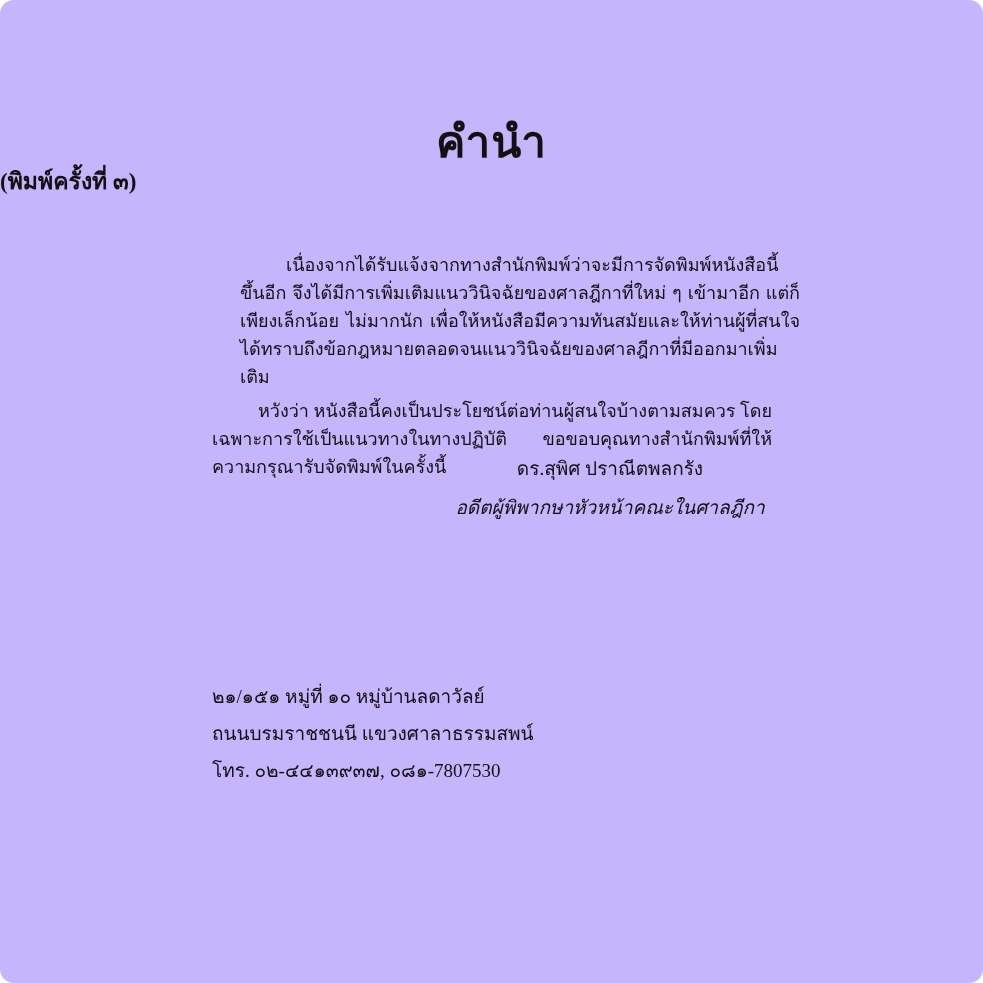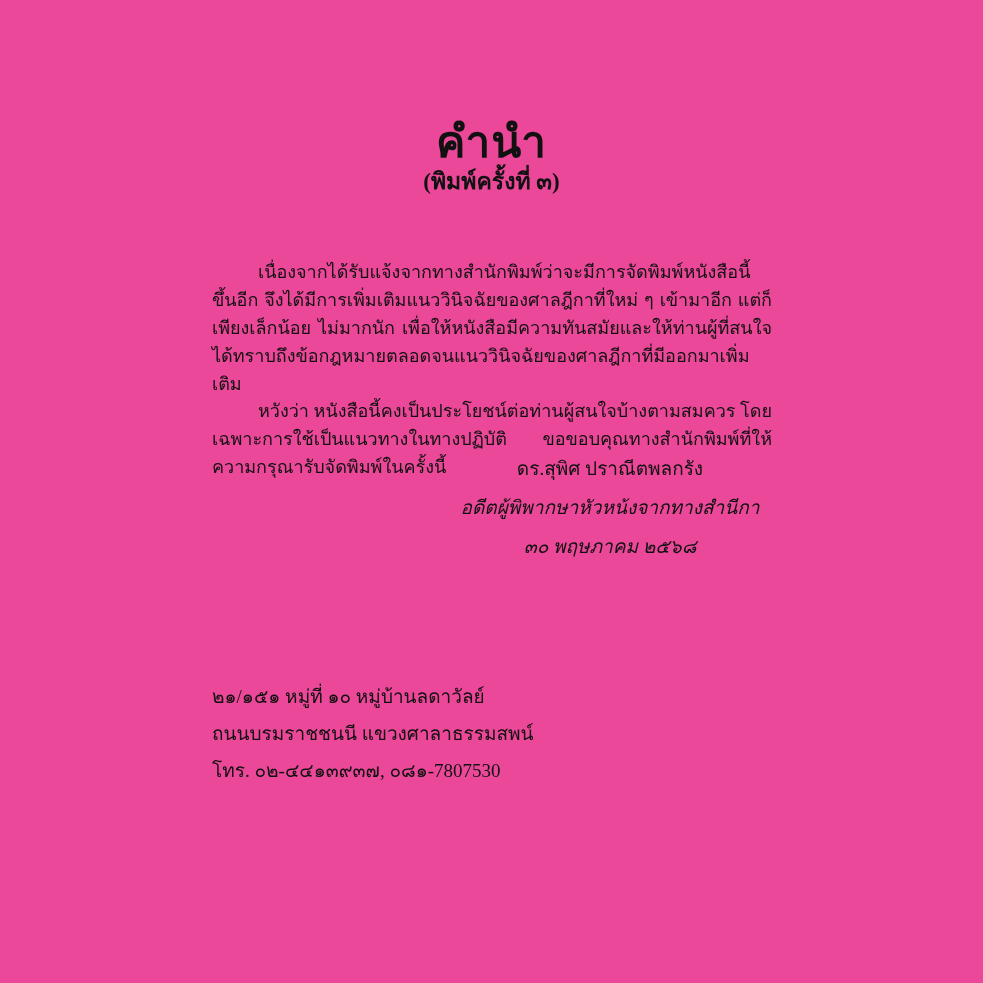--- a/index.html
+++ b/index.html
@@ -4,55 +4,56 @@
 <style>
   html, body {
     margin: 0;
     padding: 0;
     background: #ffffff;
   }
   .page {
     position: relative;
     width: 983px;
     height: 983px;
-    background: #ec4899;
+    background: #c4b5fd;
     font-family: "Liberation Serif", "DejaVu Serif", serif;
     color: #111111;
     overflow: hidden;
+    border-radius: 14px;
   }
   .doc-title {
     position: absolute;
     top: 88px;
     left: 0;
     width: 983px;
     text-align: center;
     font-size: 44px;
     font-weight: 700;
     letter-spacing: 1px;
     line-height: 1.2;
   }
   .doc-subtitle {
     position: absolute;
     top: 148px;
     left: 0;
     width: 983px;
-    text-align: center;
+    text-align: left;
     font-size: 23px;
     font-weight: 700;
     line-height: 1.3;
   }
   .body-block {
     position: absolute;
     left: 212px;
     width: 560px;
     font-size: 18px;
     line-height: 28px;
     text-align: justify;
   }
-  .para-1 { top: 258px; }
+  .para-1 { top: 251px; margin-left: 28px; }
   .para-2 { top: 360px; margin-top: 37px; }
   .body-block p {
     margin: 0;
     text-indent: 46px;
   }
   .signature-block {
     position: absolute;
     top: 456px;
     left: 440px;
     width: 340px;
@@ -91,22 +92,21 @@
   <div class="body-block para-1">
     <p>เนื่องจากได้รับแจ้งจากทางสำนักพิมพ์ว่าจะมีการจัดพิมพ์หนังสือนี้ขึ้นอีก จึงได้มีการเพิ่มเติมแนววินิจฉัยของศาลฎีกาที่ใหม่ ๆ เข้ามาอีก แต่ก็เพียงเล็กน้อย ไม่มากนัก เพื่อให้หนังสือมีความทันสมัยและให้ท่านผู้ที่สนใจได้ทราบถึงข้อกฎหมายตลอดจนแนววินิจฉัยของศาลฎีกาที่มีออกมาเพิ่มเติม</p>
   </div>
 
   <div class="body-block para-2">
     <p>หวังว่า หนังสือนี้คงเป็นประโยชน์ต่อท่านผู้สนใจบ้างตามสมควร โดยเฉพาะการใช้เป็นแนวทางในทางปฏิบัติ ขอขอบคุณทางสำนักพิมพ์ที่ให้ความกรุณารับจัดพิมพ์ในครั้งนี้</p>
   </div>
 
   <div class="signature-block">
     <p class="sig-line">ดร.สุพิศ ปราณีตพลกรัง</p>
-    <p class="sig-line sig-italic">อดีตผู้พิพากษาหัวหน้งจากทางสำนีกา</p>
-    <p class="sig-line sig-italic">๓๐ พฤษภาคม ๒๕๖๘</p>
+    <p class="sig-line sig-italic">อดีตผู้พิพากษาหัวหน้าคณะในศาลฎีกา</p>
   </div>
 
   <div class="address-block">
     <p class="addr-line">๒๑/๑๕๑ หมู่ที่ ๑๐ หมู่บ้านลดาวัลย์</p>
     <p class="addr-line">ถนนบรมราชชนนี แขวงศาลาธรรมสพน์</p>
     <p class="addr-line">โทร. ๐๒-๔๔๑๓๙๓๗, ๐๘๑-7807530</p>
   </div>
 
 </div>
 

